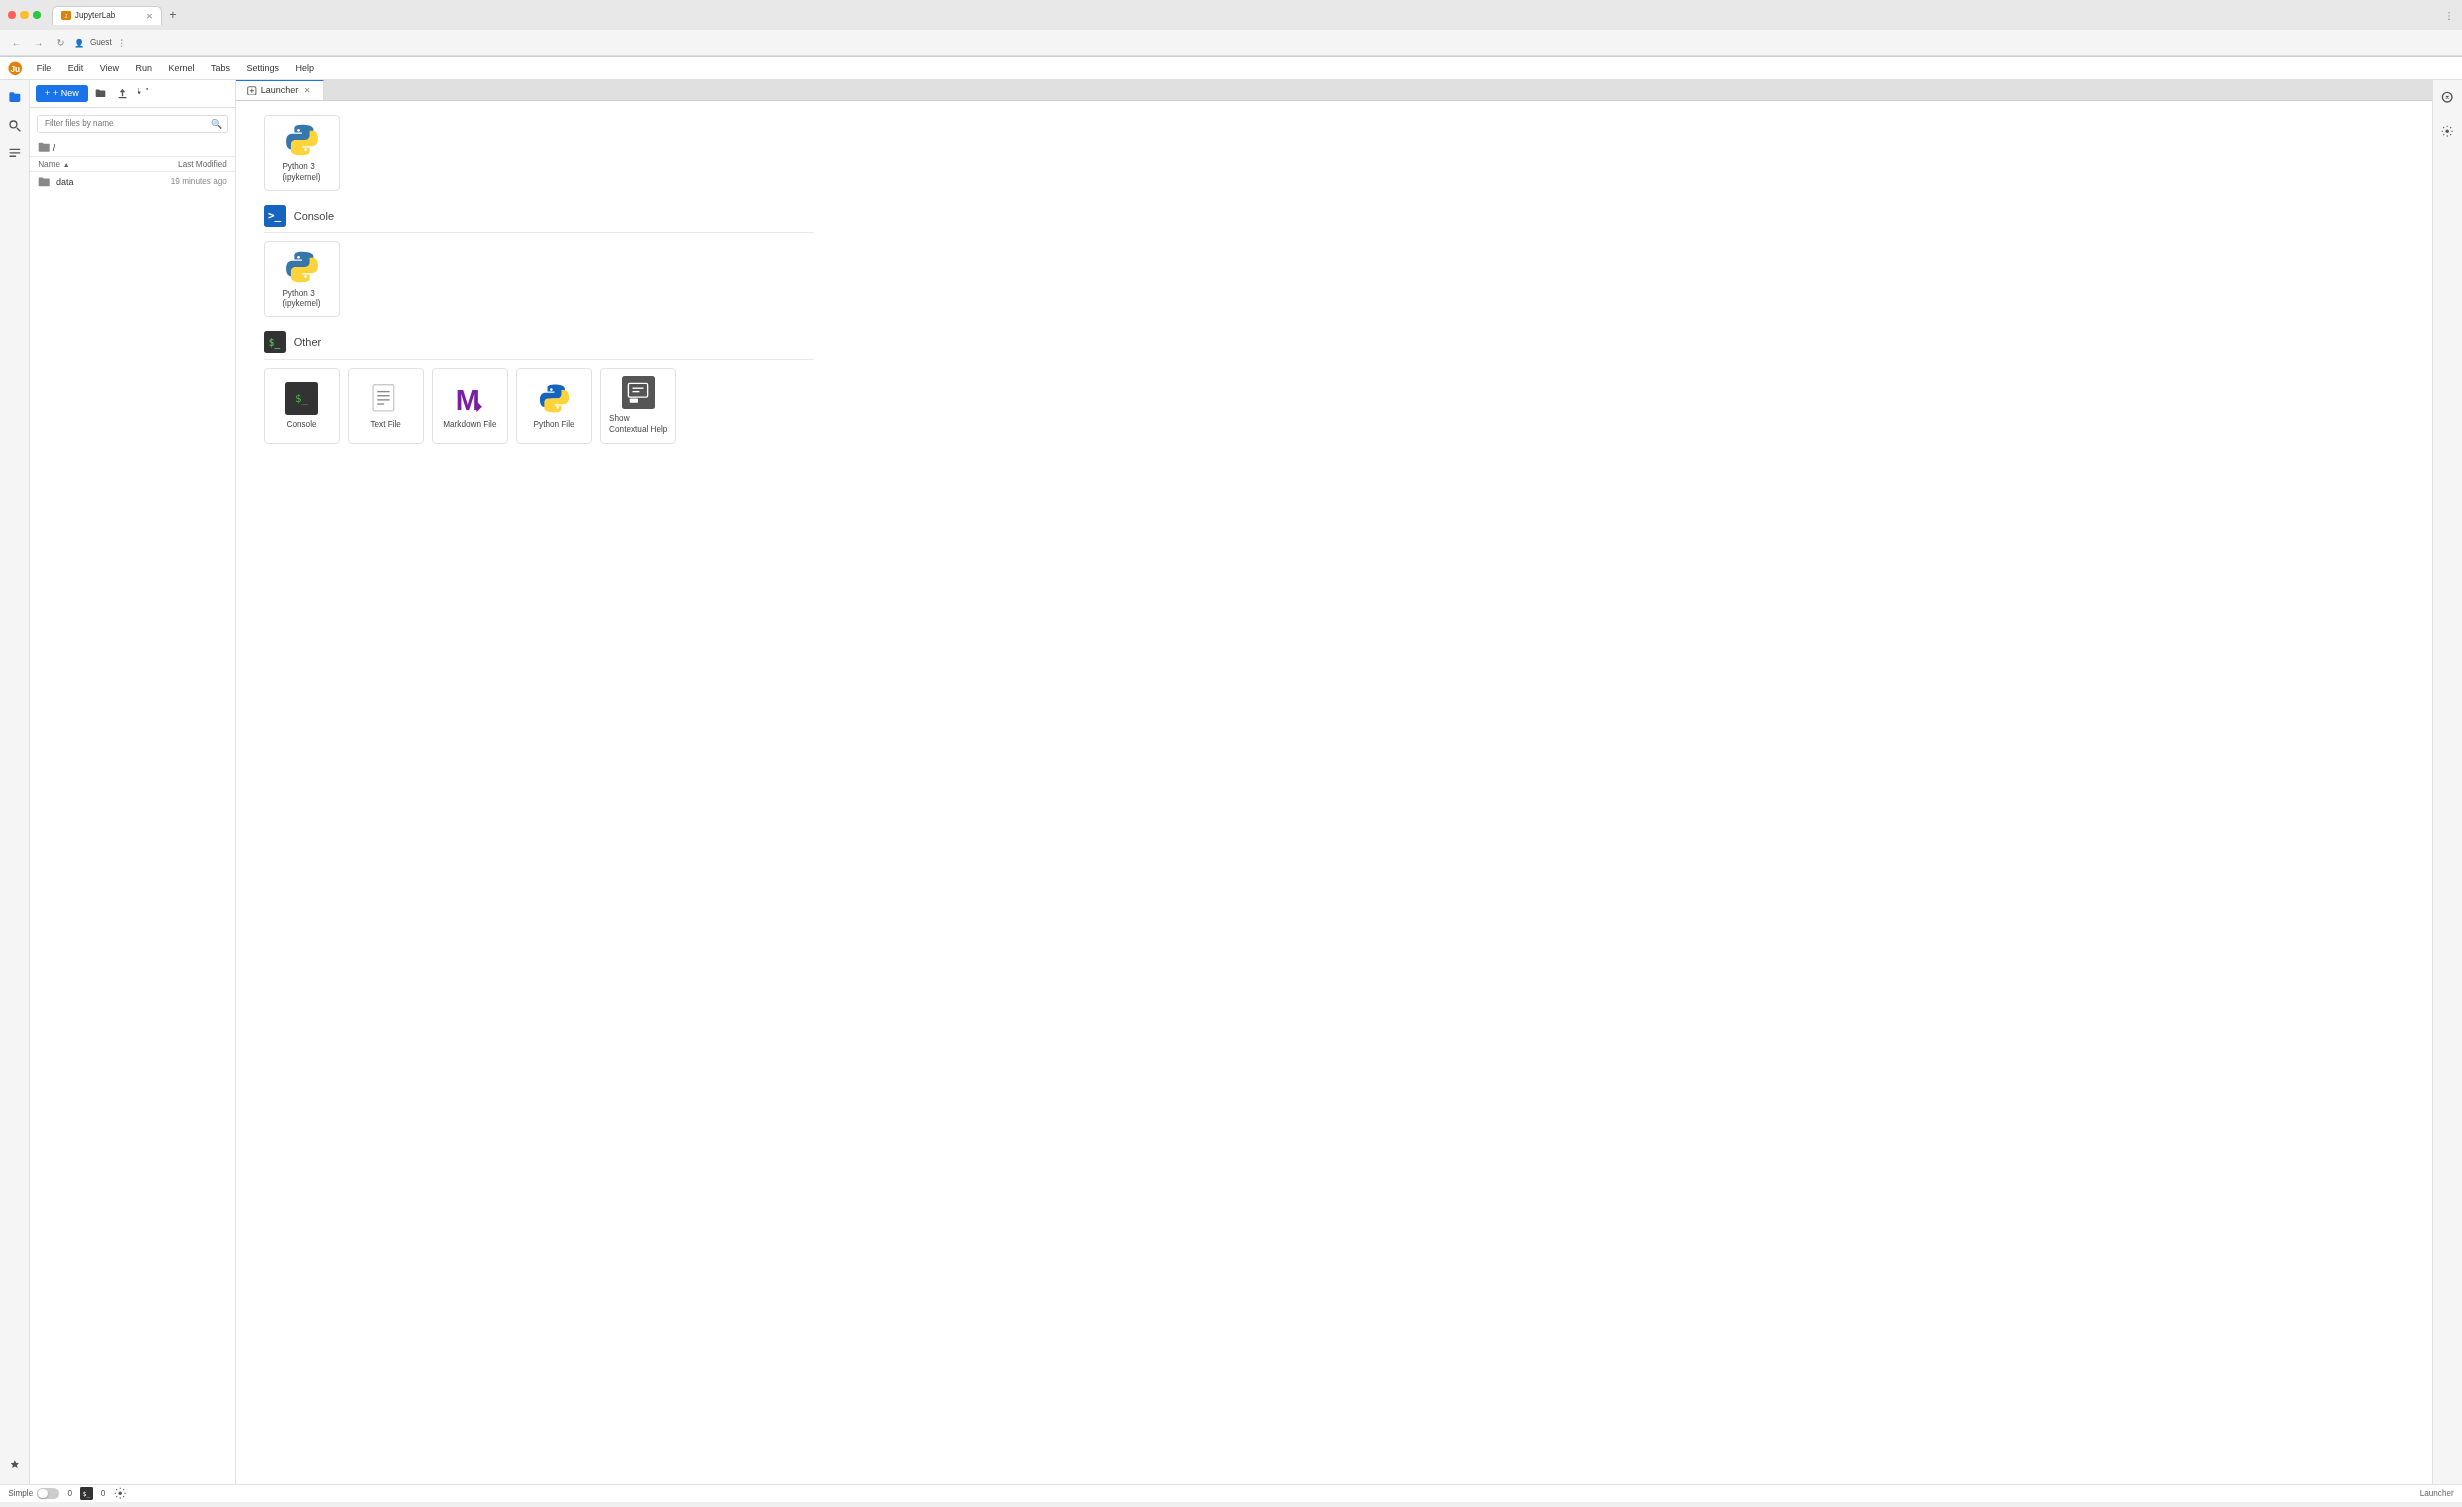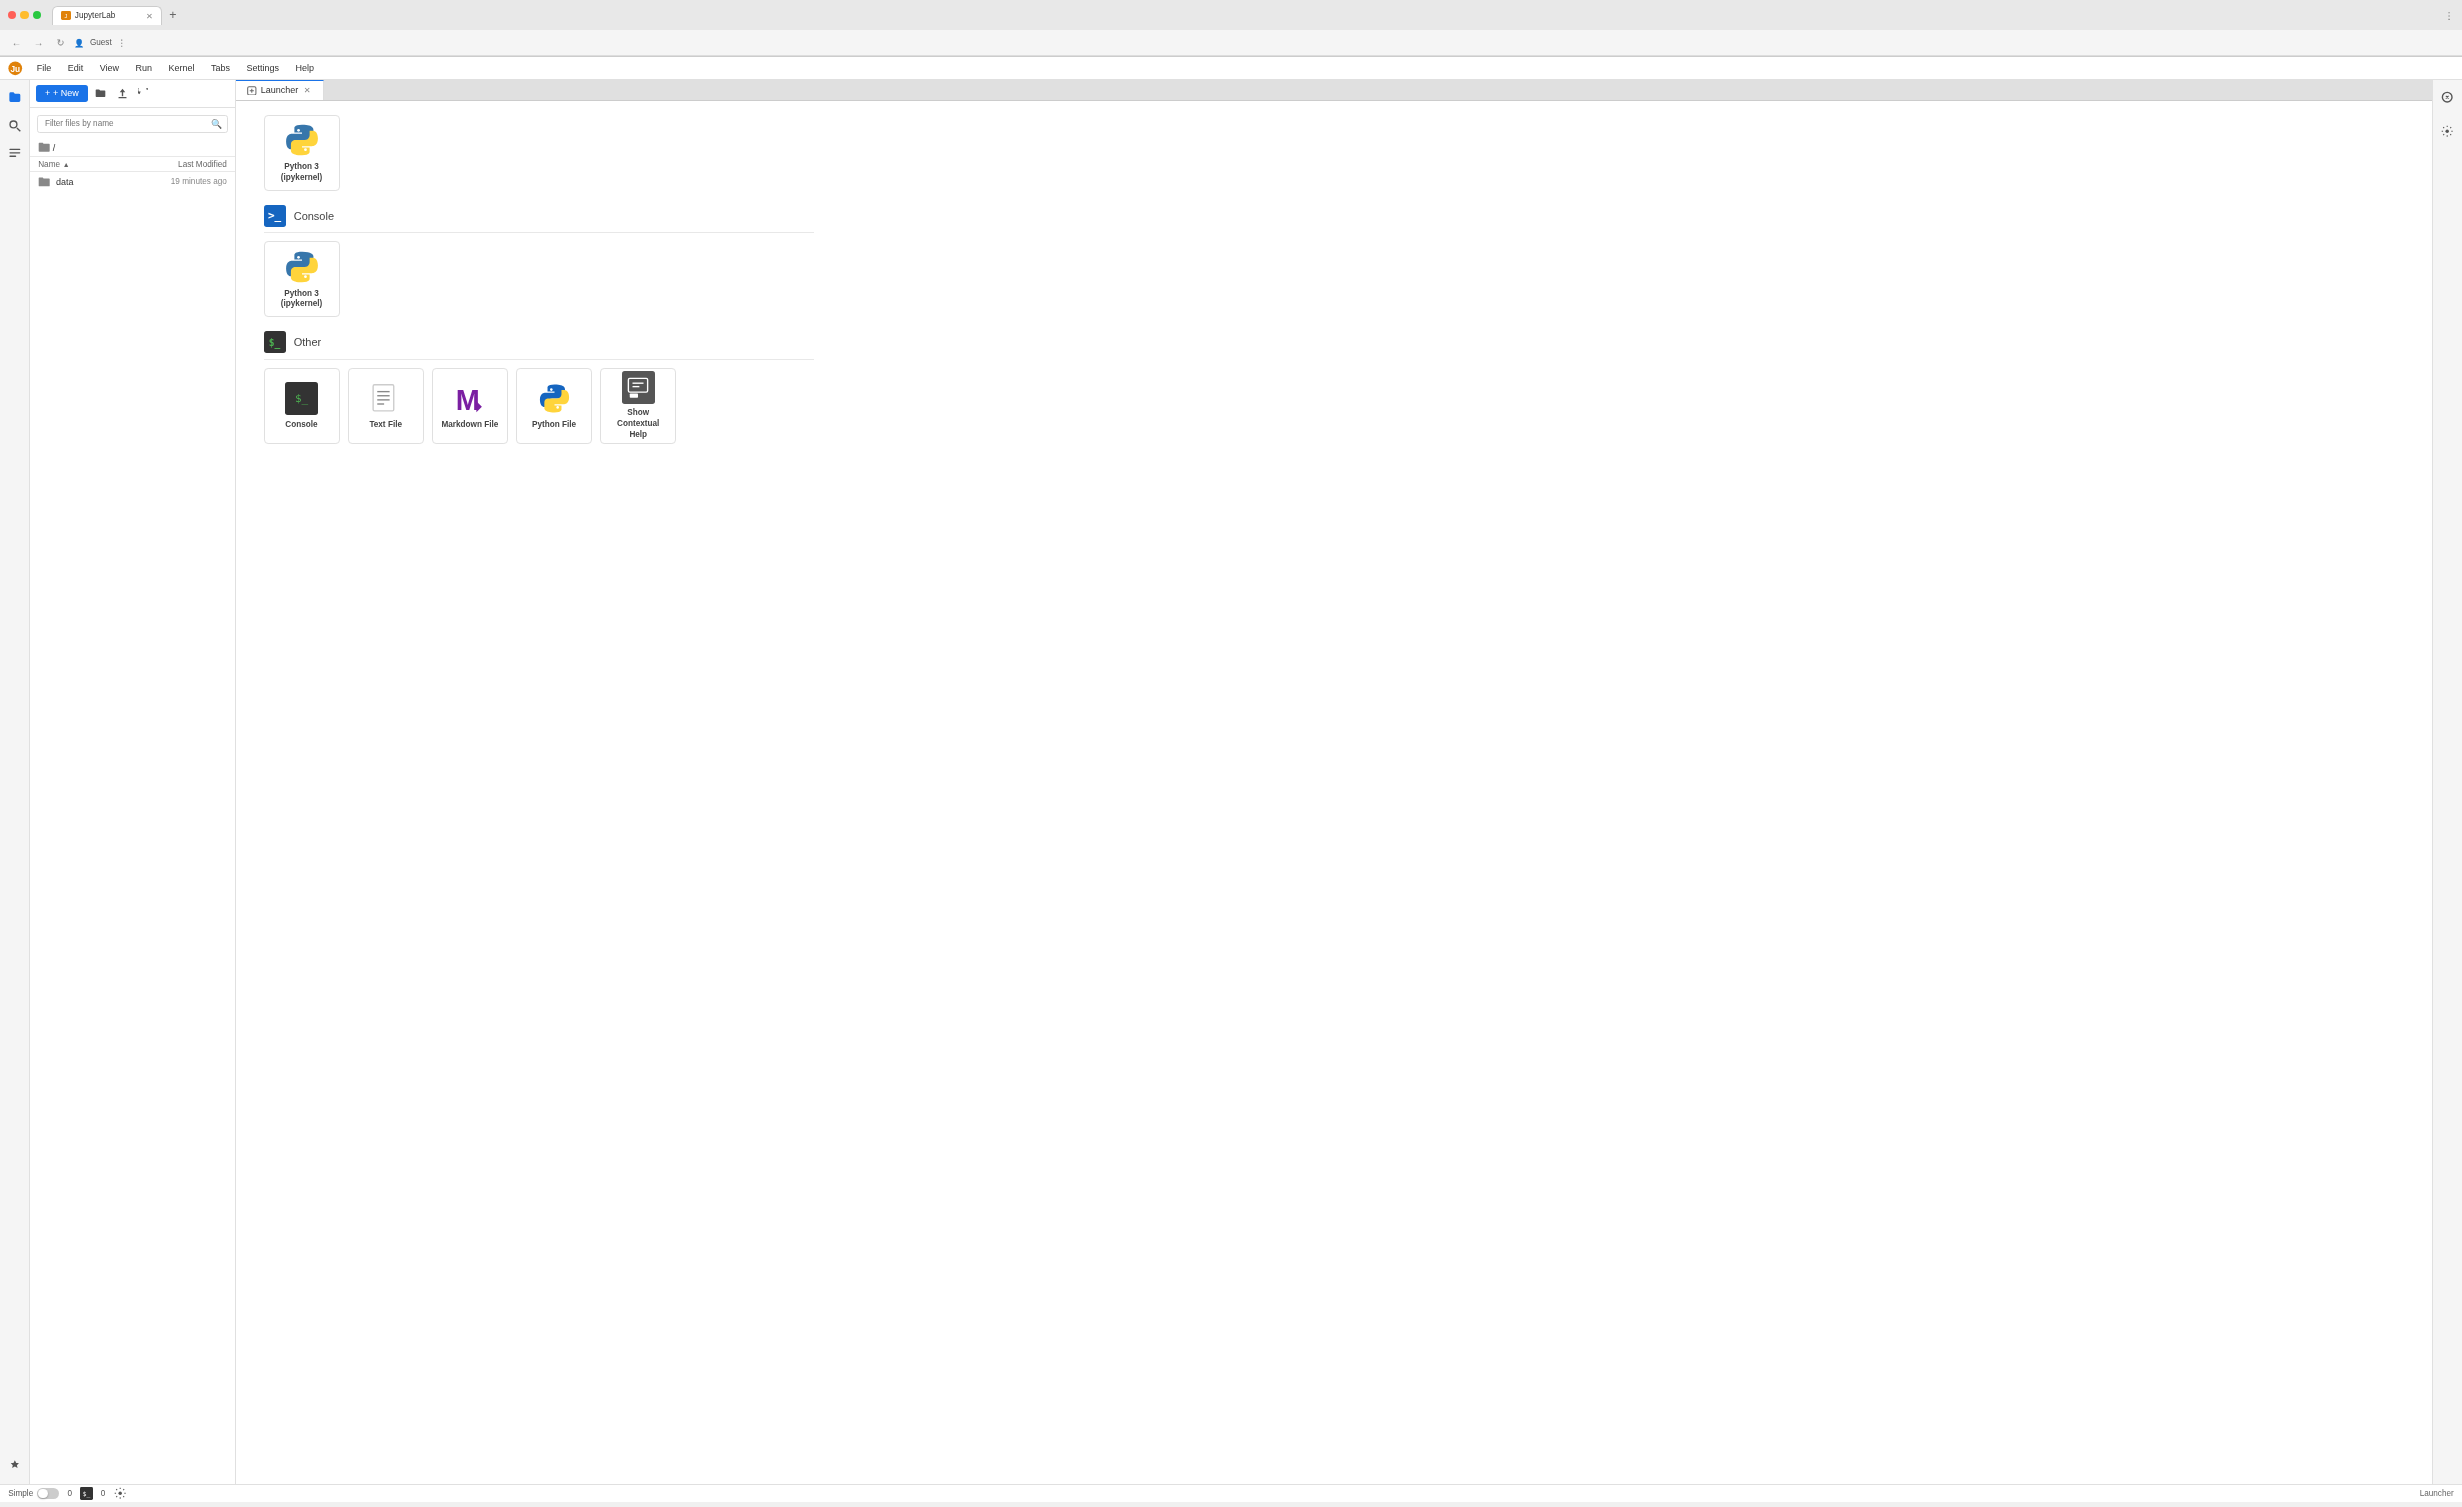--- a/index.html
+++ b/index.html
@@ -63,21 +63,21 @@
     
     .launcher-section-title { font-size: 11px; color: #444; margin: 13.7px 0 8.2px 0; padding-bottom: 5.5px; border-bottom: 0.7px solid #e8e8e8; display: flex; align-items: center; gap: 8.2px; max-width: 550px; }
     .section-icon { width: 22px; height: 22px; display: flex; align-items: center; justify-content: center; border-radius: 2.7px; font-size: 12.4px; }
     .notebook-icon-bg { background: #e53935; }
     .console-icon-bg { background: #1565c0; }
     .other-icon-bg { background: #333; }
 
     .launcher-cards { display: flex; flex-wrap: wrap; gap: 8.2px; margin-bottom: 13.7px; }
     .launcher-card { width: 76px; height: 76px; border: 0.7px solid #e0e0e0; border-radius: 4.1px; display: flex; flex-direction: column; align-items: center; justify-content: center; cursor: pointer; background: white; padding: 6.9px; transition: box-shadow 0.15s; }
     .launcher-card .card-icon { width: 36px; height: 36px; display: flex; align-items: center; justify-content: center; margin-bottom: 4.1px; }
-    .launcher-card .card-label { font-size: 8.2px; color: #444; text-align: center; line-height: 1.3; font-weight: bold; }
+    .launcher-card .card-label { font-size: 8.2px; color: #444; line-height: 1.3; }
 
     
     .python-logo { font-size: 26px; }
 
     
     .right-sidebar { width: 30px; background: #f5f5f5; border-left: 0.7px solid #e0e0e0; display: flex; flex-direction: column; align-items: center; padding-top: 5.5px; gap: 2.7px; }
 
     
     .status-bar { display: flex; align-items: center; justify-content: space-between; padding: 2.1px 8.2px; background: white; border-top: 0.7px solid #e0e0e0; font-size: 8.2px; color: #555; }
     .status-left { display: flex; align-items: center; gap: 8.2px; }

